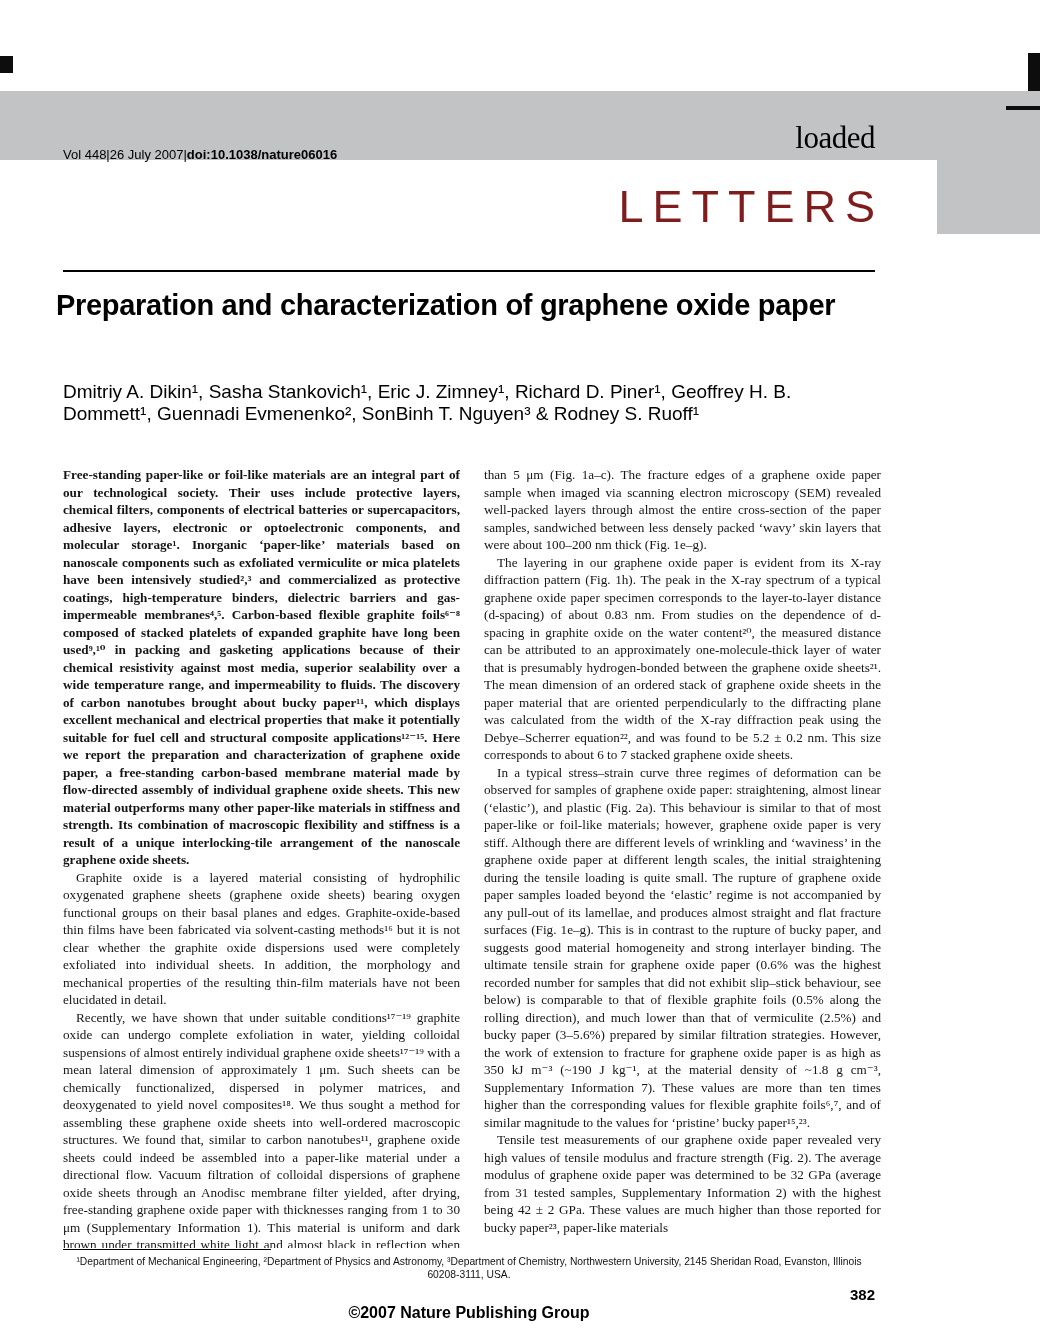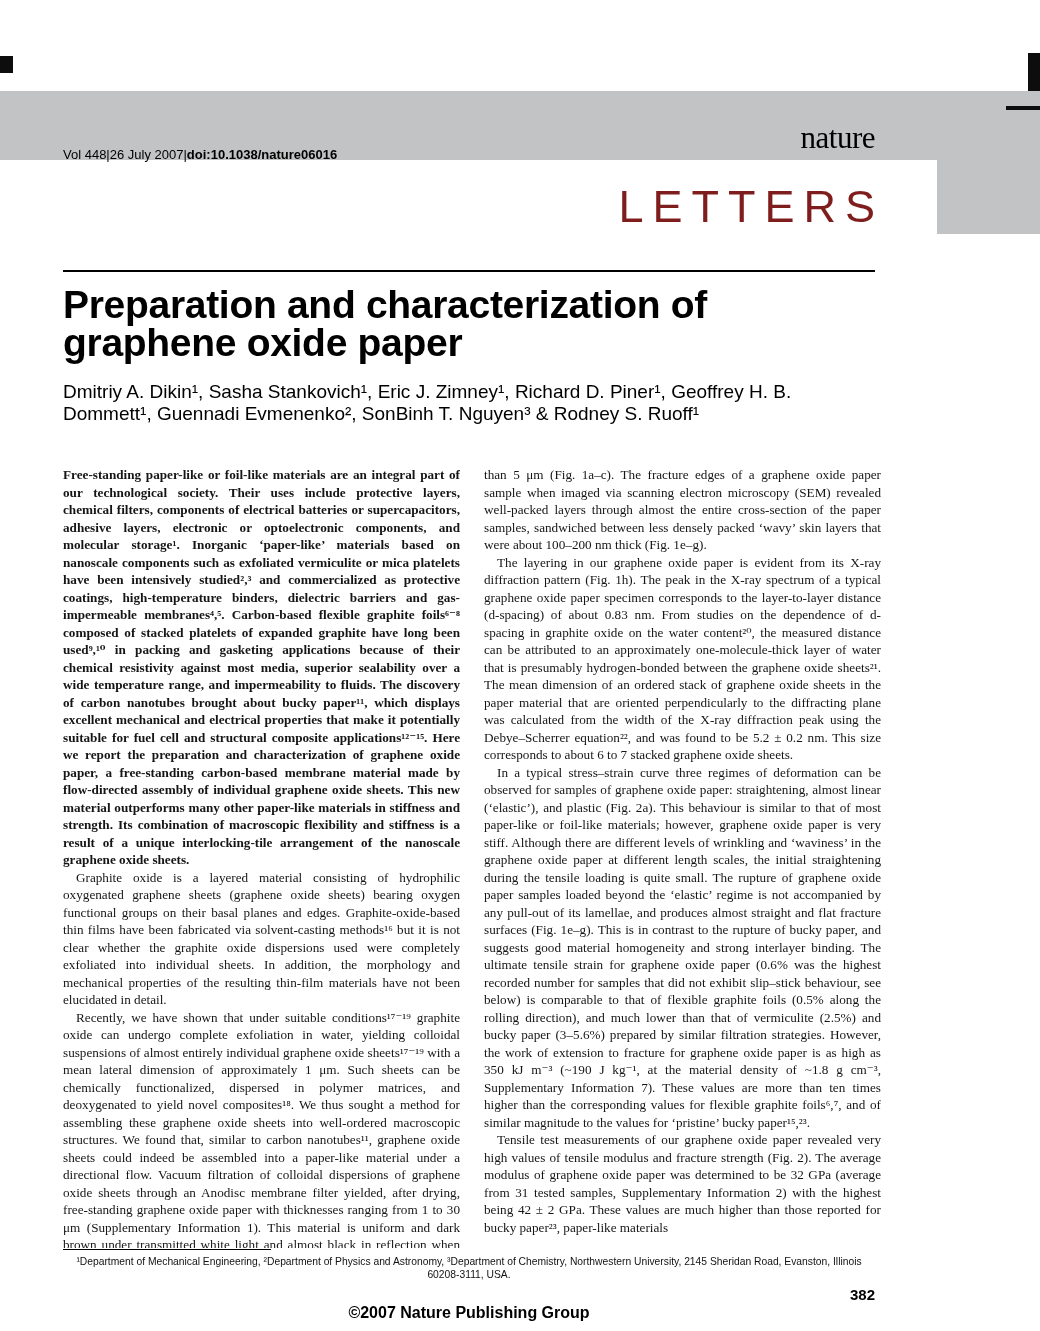--- a/index.html
+++ b/index.html
@@ -39,24 +39,24 @@
   .section-label {
     position: absolute; right: 165px; top: 181px;
     font-family: "Liberation Sans", "DejaVu Sans", sans-serif;
     font-size: 45px; letter-spacing: 9px; margin-right: -9px;
     color: #7f1d1d; font-weight: 400;
   }
 
   .title-rule { position: absolute; left: 63px; top: 270px; width: 812px; height: 2px; background: #000; }
 
   .title {
-    position: absolute; left: 63px; top: 286px; width: 818px;
+    position: absolute; left: 56px; top: 286px; width: 818px;
     margin: 0;
     font-family: "Liberation Sans", "DejaVu Sans", sans-serif;
-    font-weight: bold; font-size: 39px; line-height: 38px;
+    font-weight: bold; font-size: 29px; line-height: 38px;
     letter-spacing: -0.3px; color: #000;
   }
 
   .authors {
     position: absolute; left: 63px; top: 381px; width: 812px;
     font-family: "Liberation Sans", "DejaVu Sans", sans-serif;
     font-size: 19px; line-height: 22px; color: #000;
   }
 
   .columns {
@@ -98,21 +98,21 @@
 
   <div class="crop-left"></div>
   <div class="crop-right"></div>
 
   <div class="header-band"></div>
   <div class="right-gray-block"></div>
   <div class="reg-dash"></div>
 
   <div class="citation"><span>Vol 448|26 July 2007|</span><span class="doi">doi:10.1038/nature06016</span></div>
 
-  <div class="brand">nature</div>
+  <div class="brand">loaded</div>
 
   <div class="section-label">LETTERS</div>
 
   <div class="title-rule"></div>
 
   <h1 class="title">Preparation and characterization of graphene oxide paper</h1>
 
   <div class="authors">Dmitriy A. Dikin¹, Sasha Stankovich¹, Eric J. Zimney¹, Richard D. Piner¹, Geoffrey H. B. Dommett¹, Guennadi Evmenenko², SonBinh T. Nguyen³ &amp; Rodney S. Ruoff¹</div>
 
   <div class="columns">

